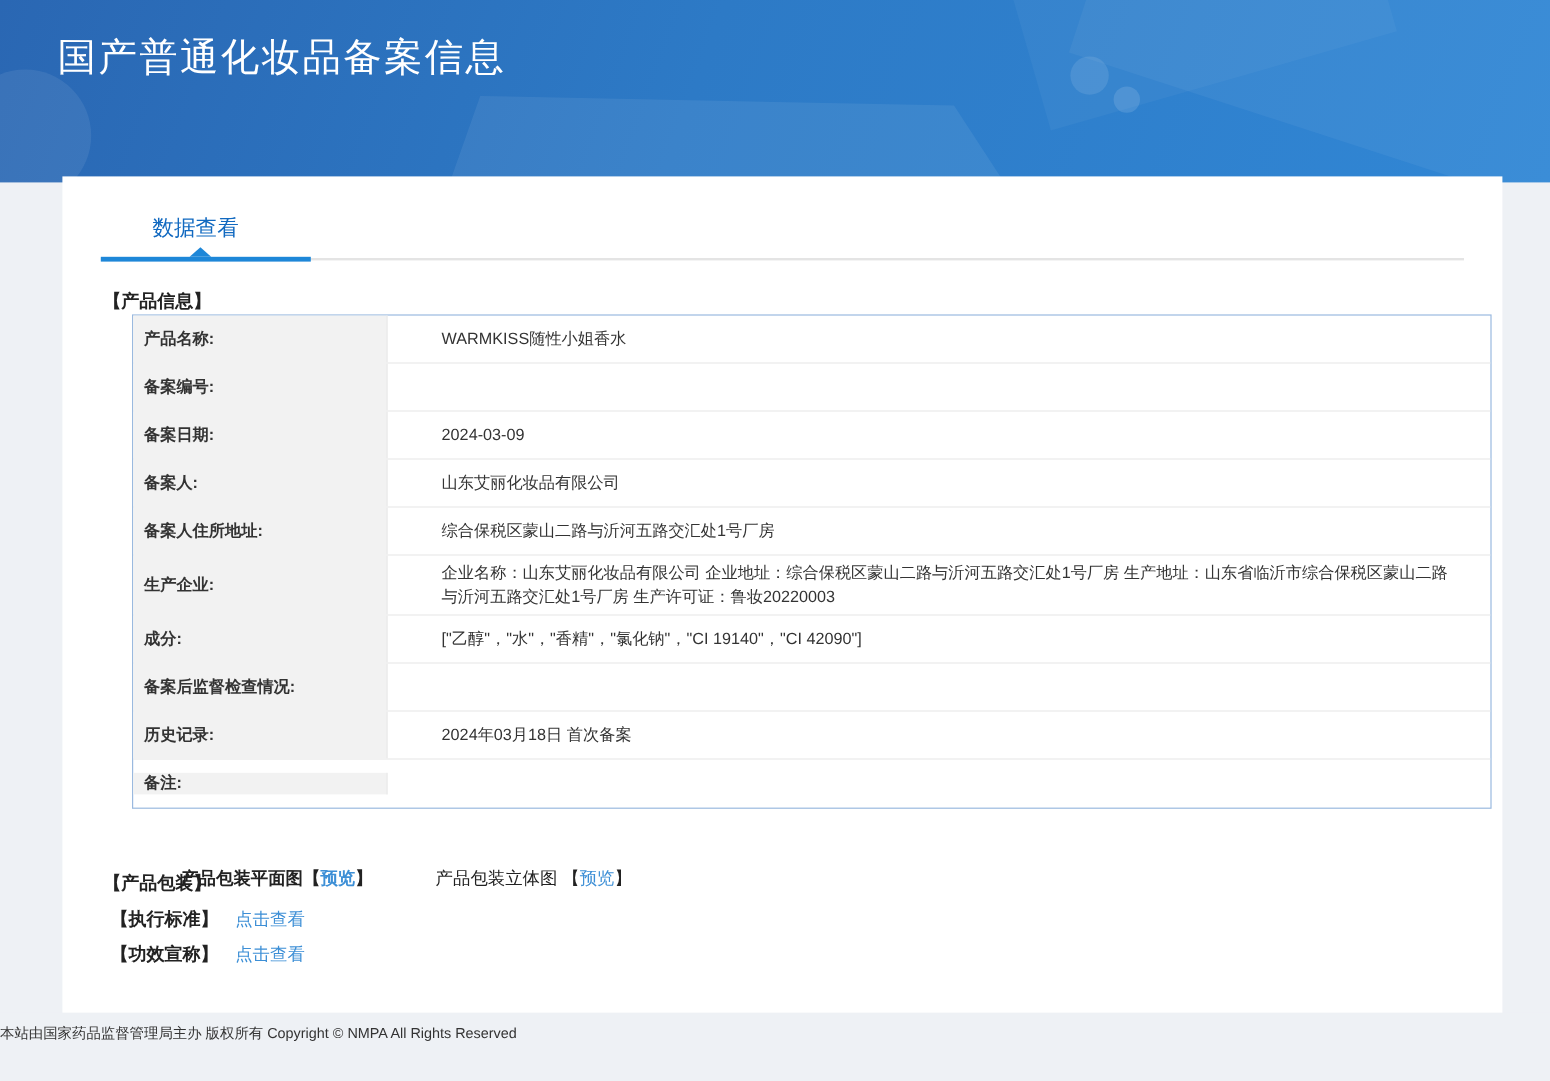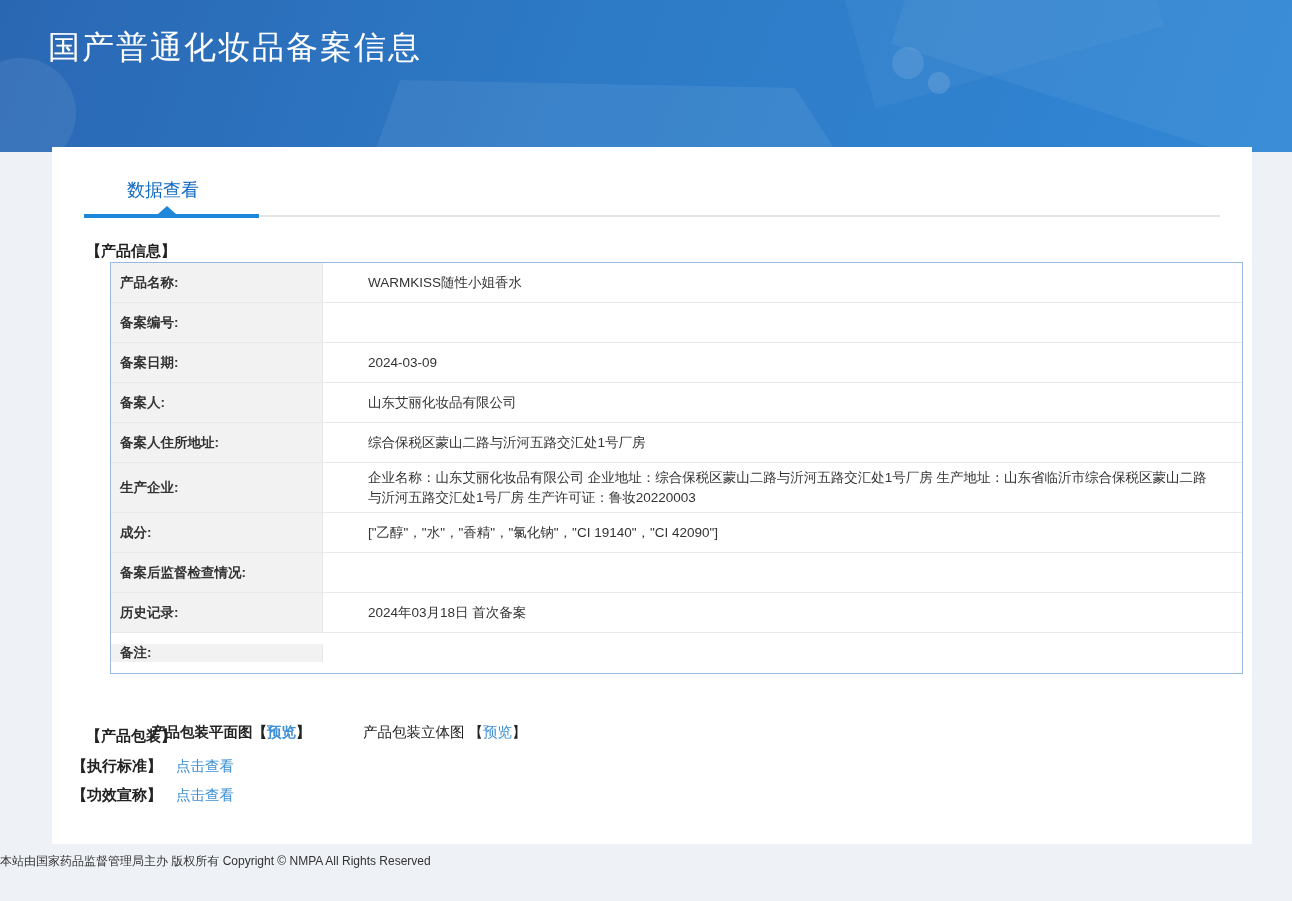--- a/index.html
+++ b/index.html
@@ -99,21 +99,21 @@
     font-size:13.5px; color:#333; line-height:1.45;
   }
 
   
   .pack-item { position:absolute; top:576px; font-size:14.5px; color:#222; white-space:nowrap; }
   .pack-item-1 { left:99px;font-weight:bold; }
   .pack-item-2 { left:311px; }
   .blue-link { color:#3d8fd6; cursor:pointer; text-decoration:none; }
 
   
-  .bracket-row { position:absolute; left:20px; font-size:15px; white-space:nowrap; }
+  .bracket-row { position:absolute; left:40px; font-size:15px; white-space:nowrap; }
   .br-standards { top:610px; }
   .br-claims { top:639px; }
   .bracket-label { font-weight:bold; color:#222; }
   .bracket-row .blue-link { font-size:14.5px; margin-left:14px; }
 
   
   .footer {
     position:absolute; left:0; top:844px; width:1292px; height:57px;
     background:#eef1f5;
   }

